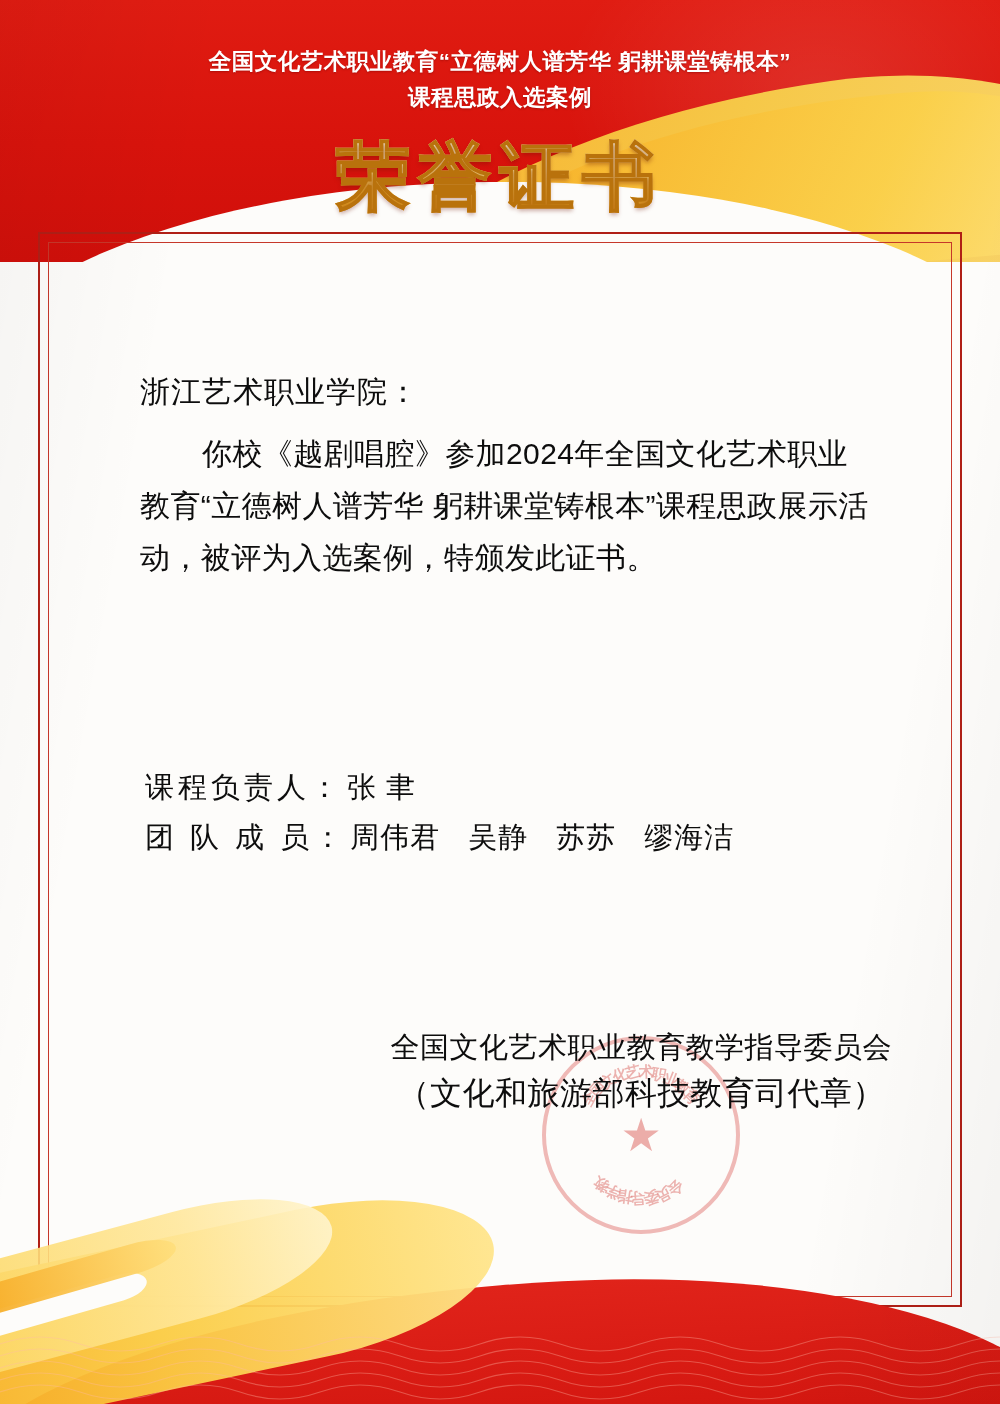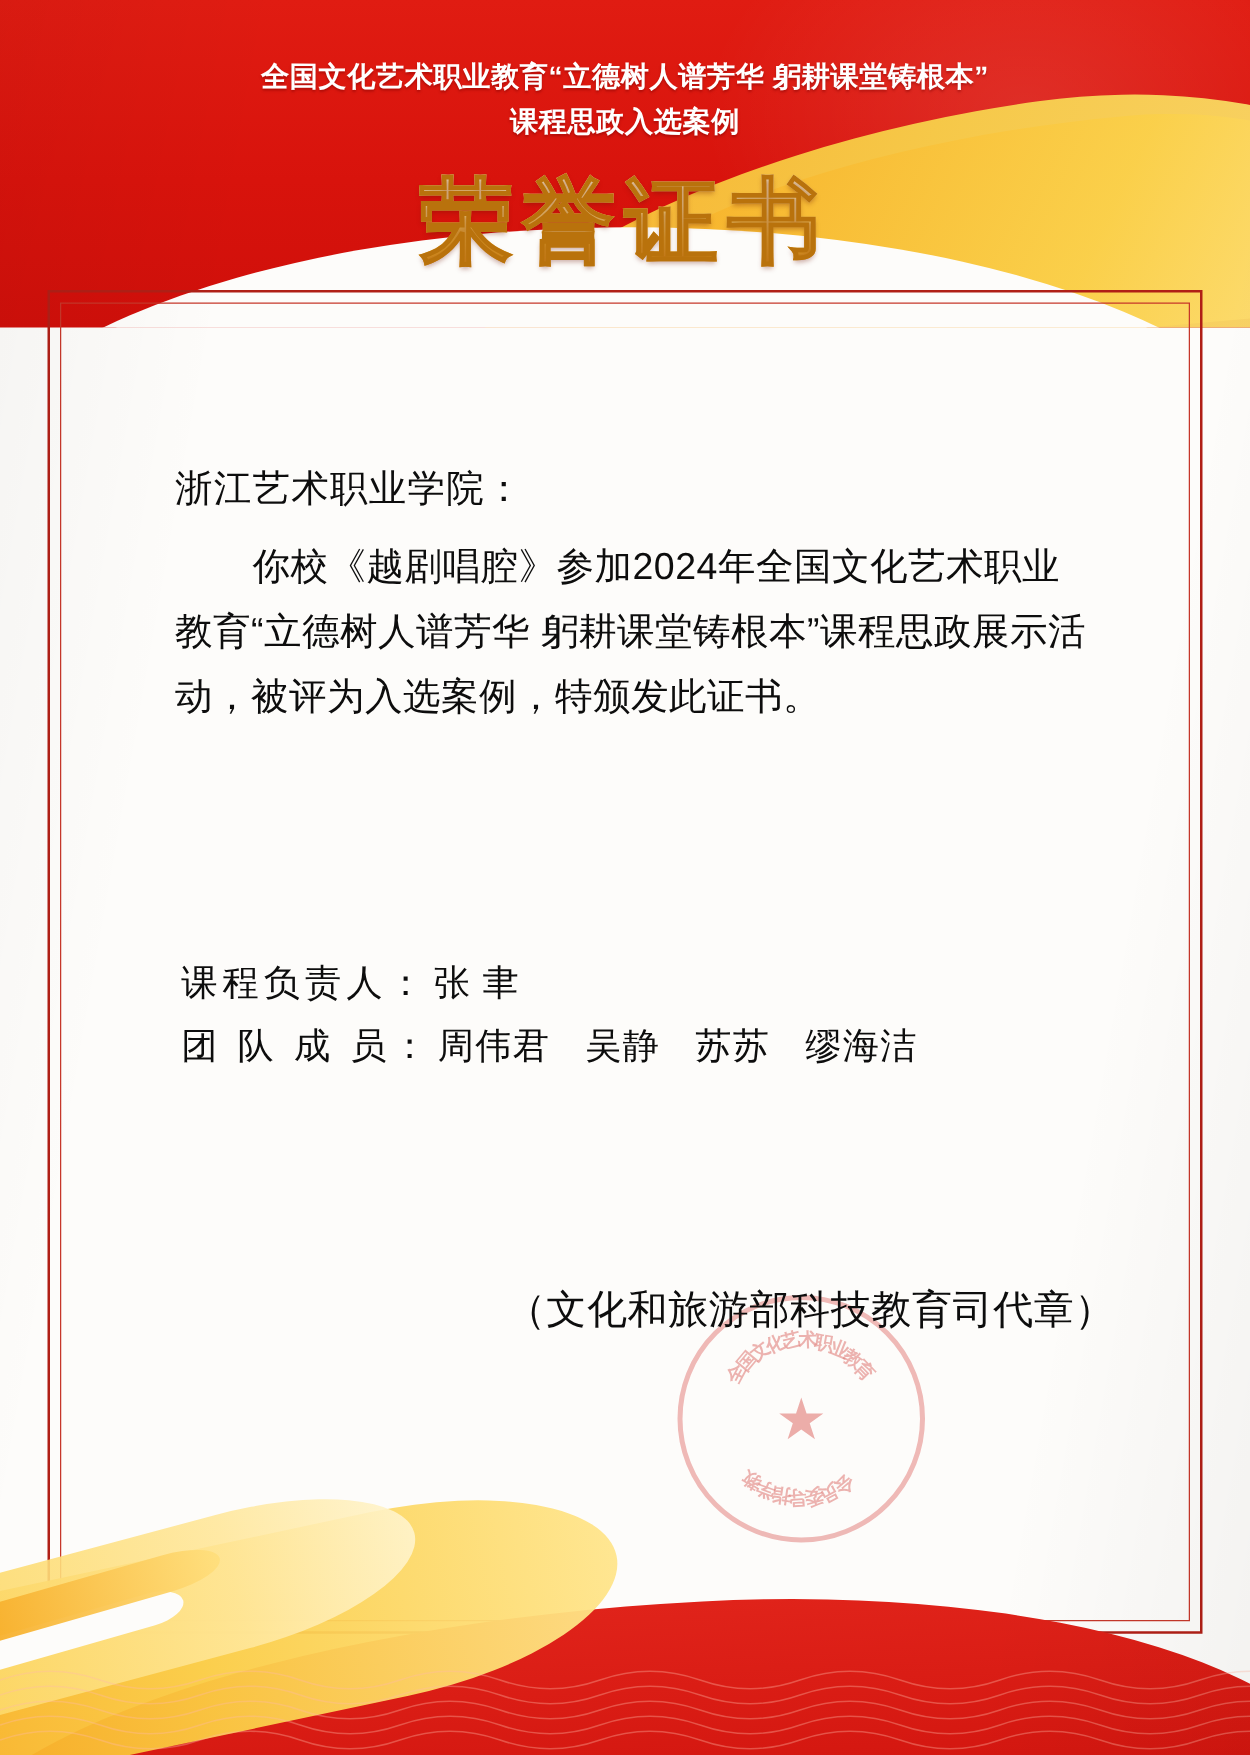--- a/index.html
+++ b/index.html
@@ -370,20 +370,21 @@
       <span style="transform: rotate(164deg) translate(0,-72px);">委</span>
       <span style="transform: rotate(176deg) translate(0,-72px);">导</span>
       <span style="transform: rotate(188deg) translate(0,-72px);">指</span>
       <span style="transform: rotate(200deg) translate(0,-72px);">学</span>
       <span style="transform: rotate(212deg) translate(0,-72px);">教</span>
     </div>
     <div class="star">★</div>
   </div>
 
   <div class="signature">
+    <div class="org">全国文化艺术职业教育教学指导委员会</div>
     <div class="dept">（文化和旅游部科技教育司代章）</div>
   </div>
 
   <div class="bottom-deco">
     <div class="red-band"></div>
     <div class="gold-band"></div>
     <div class="gold-band2"></div>
     <div class="white-notch"></div>
     <div class="gold-sliver"></div>
     <svg class="wave" viewBox="0 0 1000 80" preserveAspectRatio="none">

